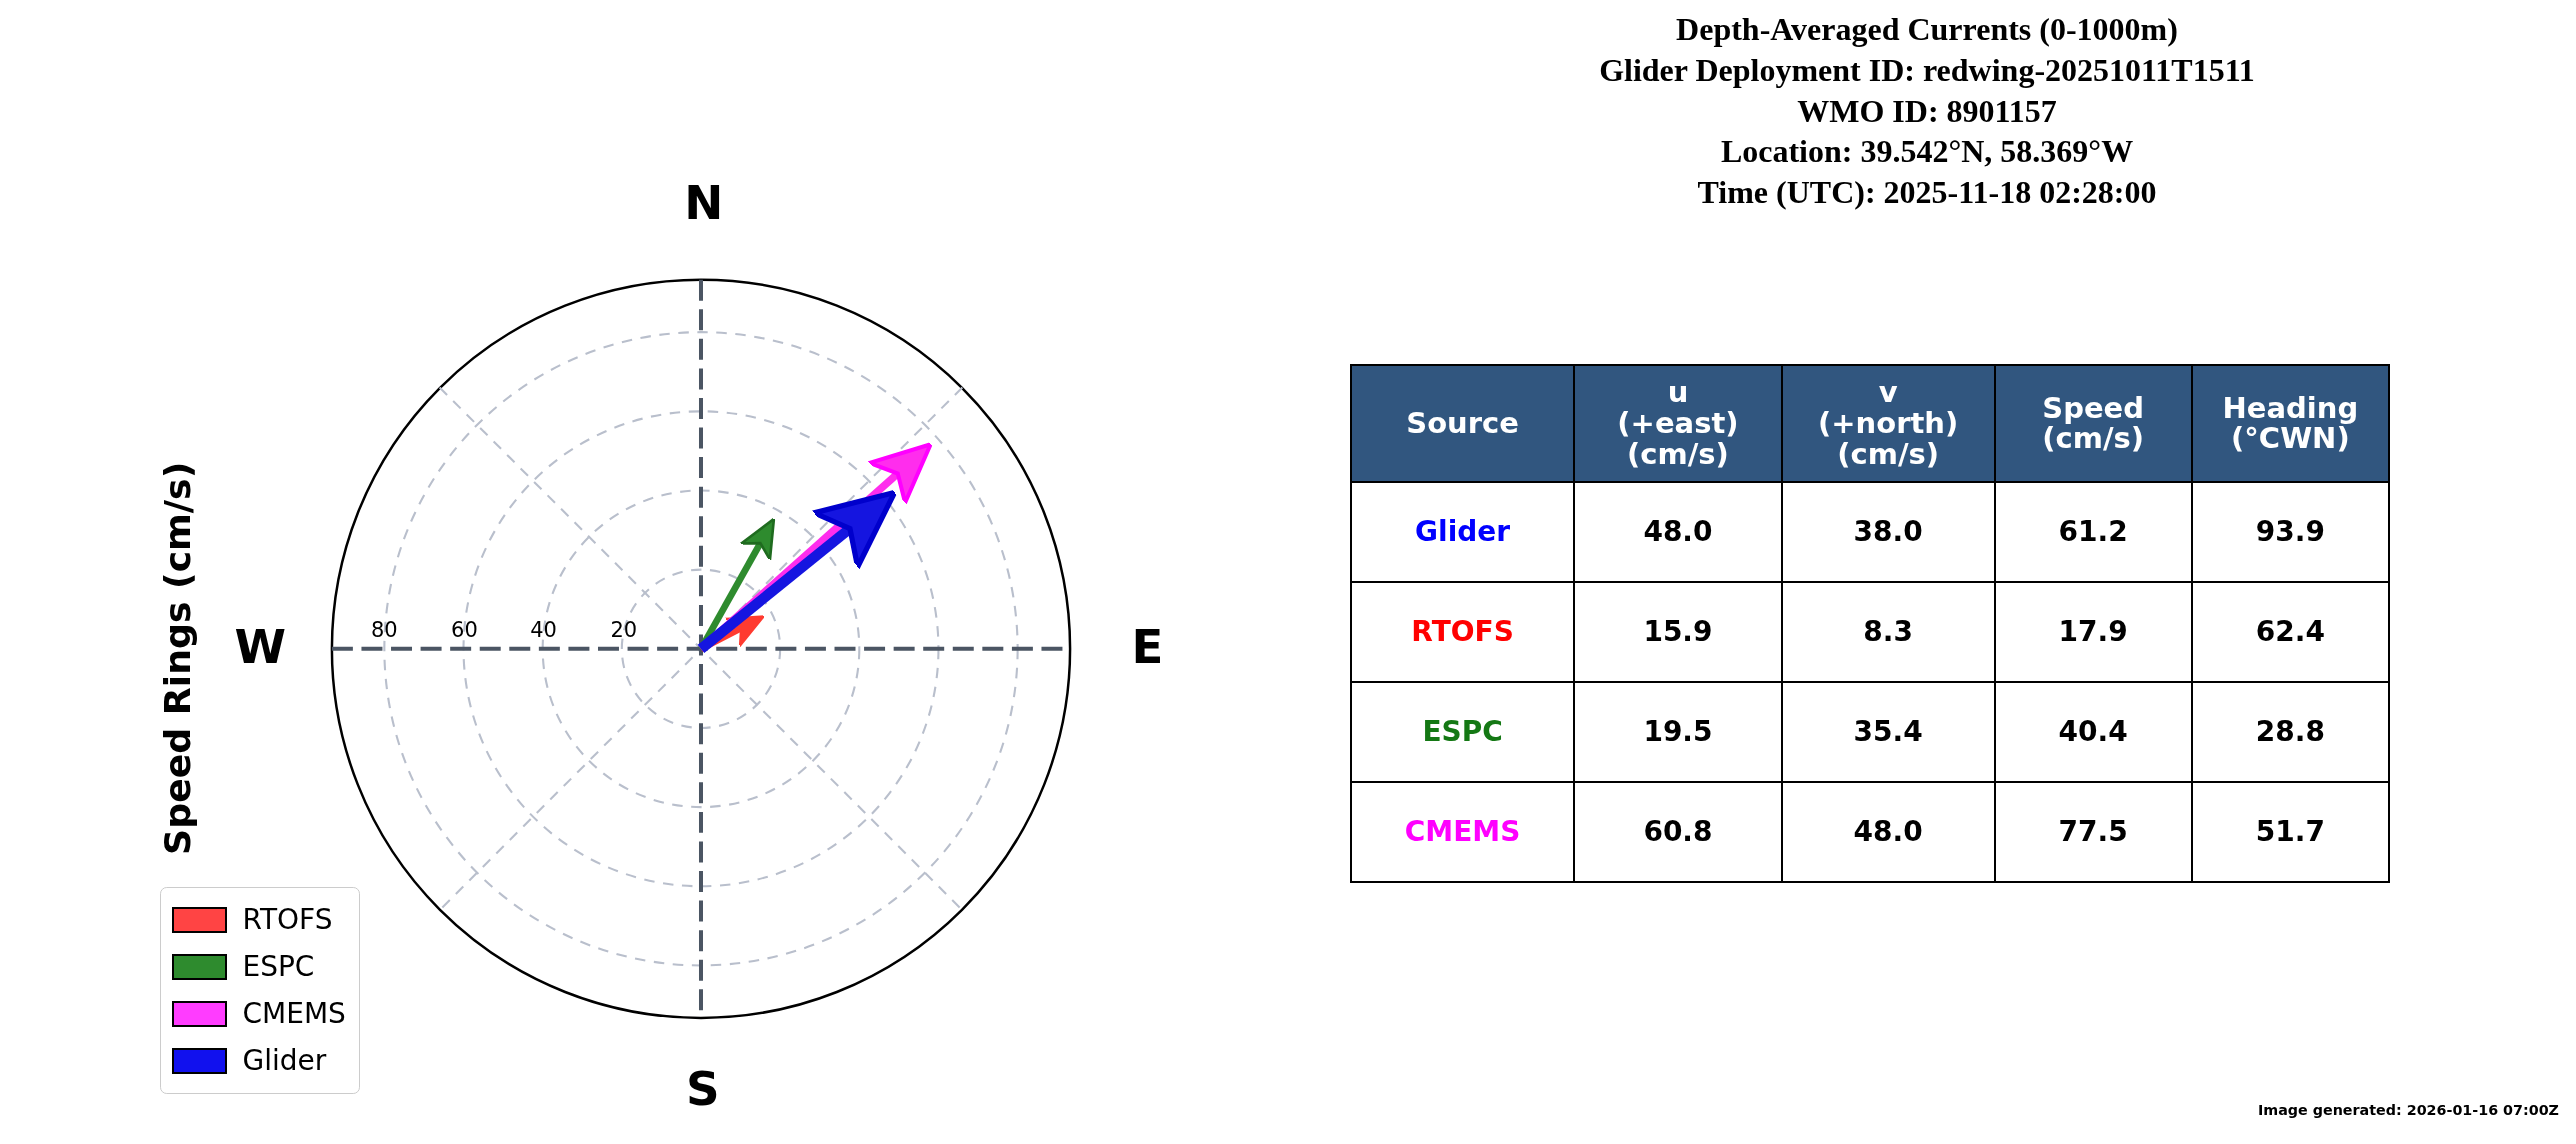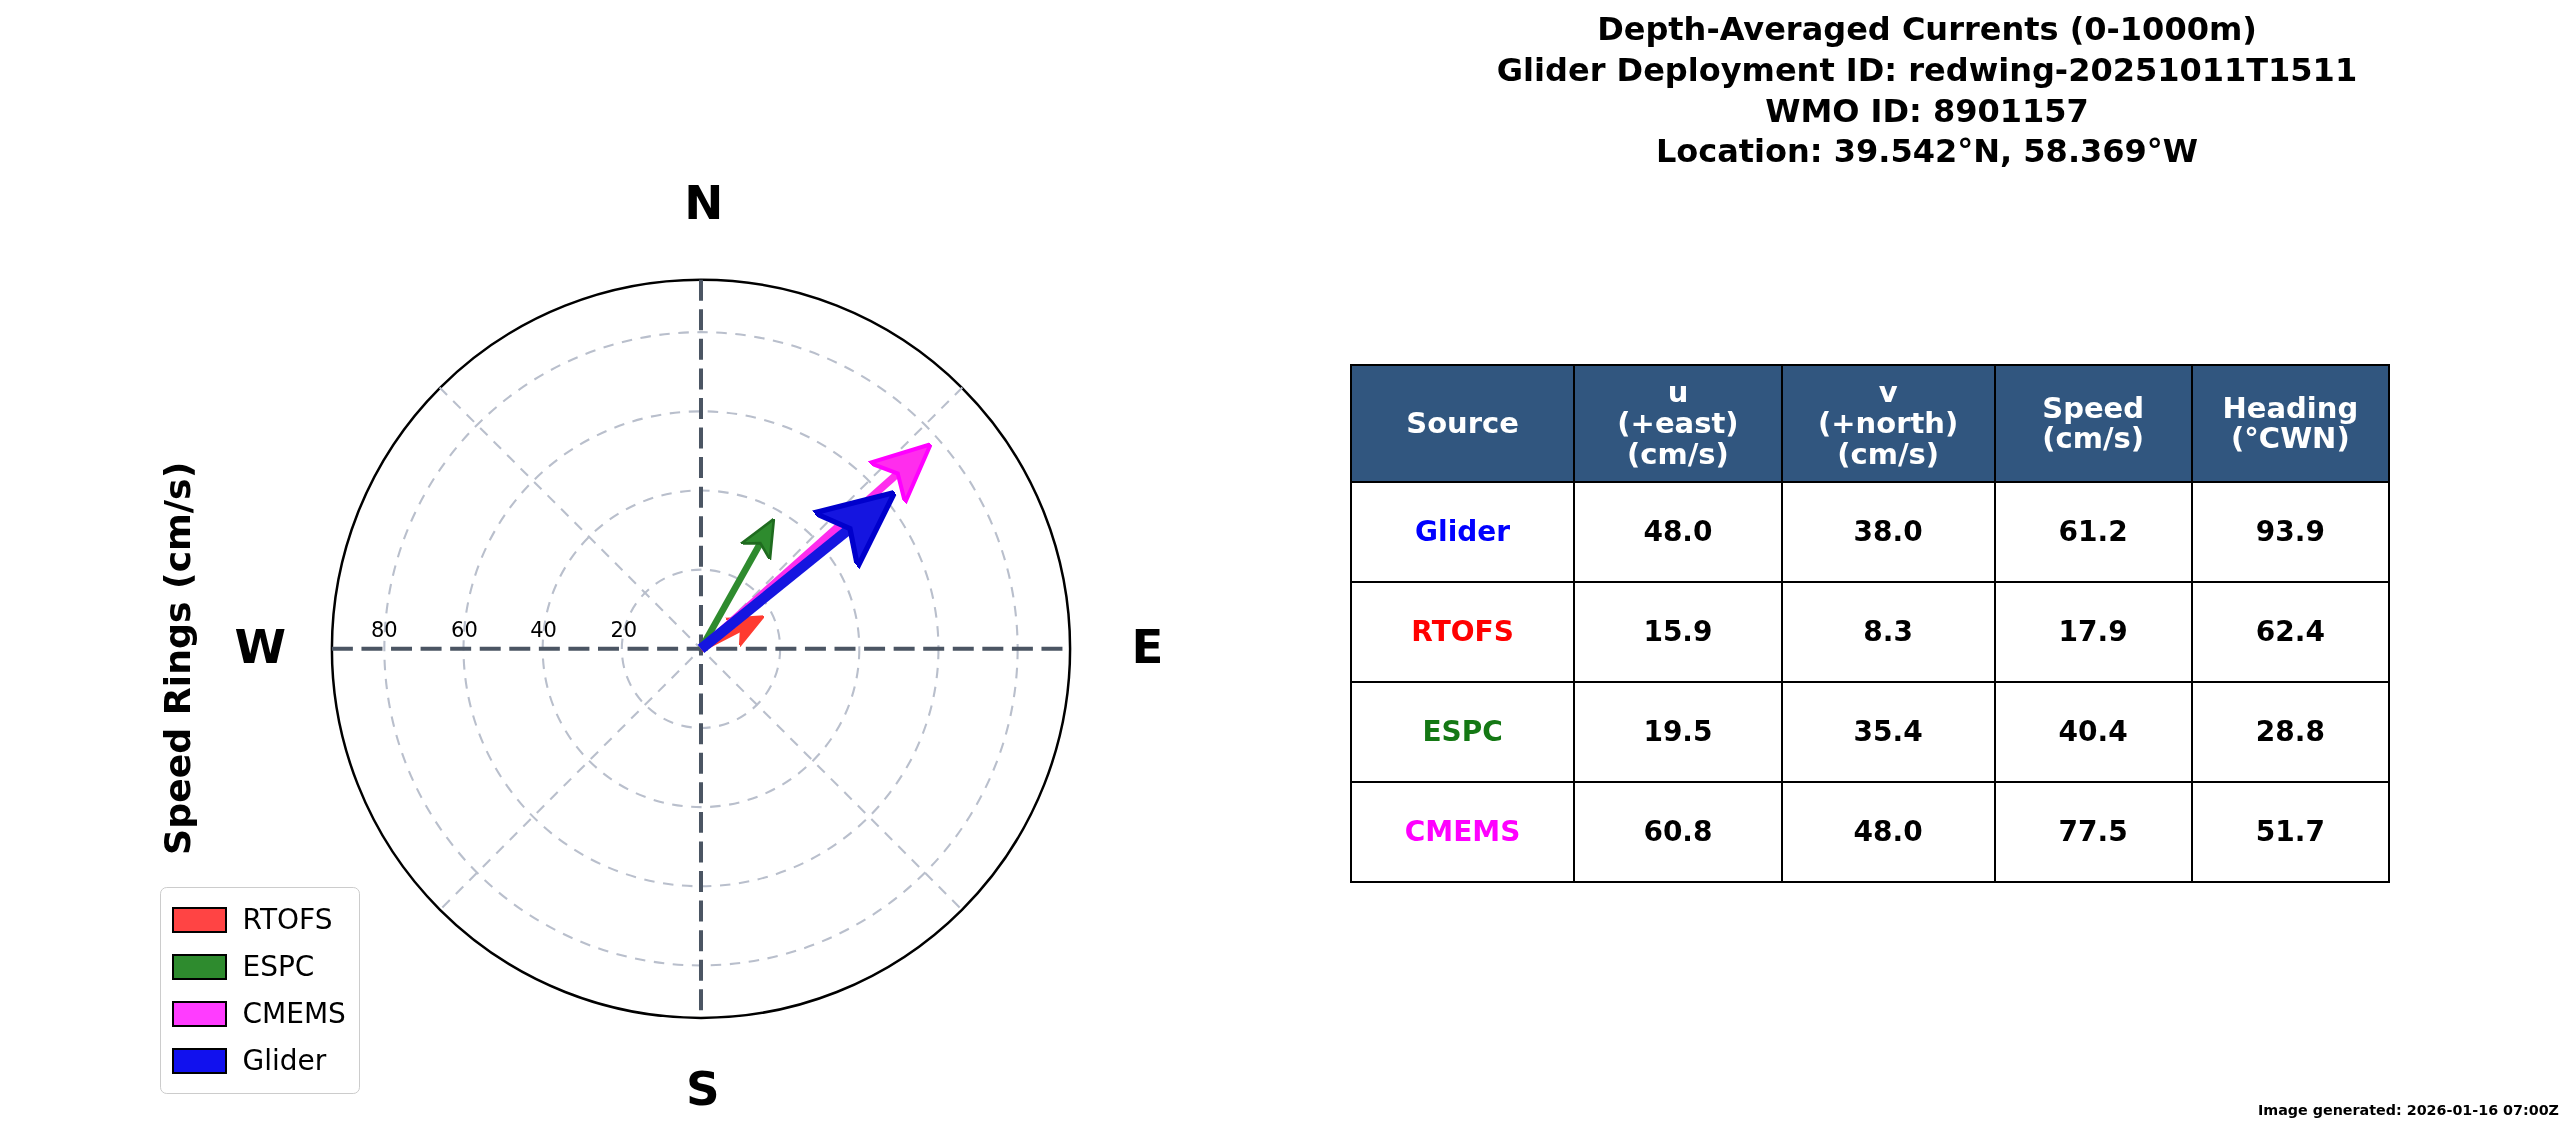--- a/index.html
+++ b/index.html
@@ -22,21 +22,21 @@
   #legend{position:absolute;left:160px;top:887px;
           border:1.5px solid #cccccc;border-radius:6.7px;background:#ffffff;
           padding:8.6px 13.4px 8.6px 10.5px;}
   .legend-row{display:flex;align-items:center;height:47px;}
   .legend-swatch{width:55px;height:26px;border:2.3px solid #000;
                  box-sizing:border-box;margin-right:16px;flex:none;}
   .legend-text{font-size:28px;color:#000;line-height:1;white-space:nowrap;}
 
   
   #right-panel{position:absolute;left:1278px;top:0;width:1298px;height:1145px;}
-  #title-block{position:absolute;left:0;top:13.4px;width:1298px;text-align:center;}
+  #title-block{position:absolute;left:0;top:13.4px;width:1298px;text-align:center;font-family:Liberation Serif, serif;}
   .title-line{font-size:32px;font-weight:bold;color:#000;line-height:1.0;
               margin:0 0 8.6px 0;white-space:nowrap;}
 
   #data-table{position:absolute;left:72px;top:364px;border-collapse:collapse;
               width:1040px;table-layout:fixed;}
   #data-table th,#data-table td{border:2.3px solid #000;text-align:center;
               vertical-align:middle;}
   #data-table thead th{background:#31567f;color:#ffffff;font-size:29px;
               font-weight:bold;line-height:1.06;padding:11.4px 3.8px;}
   #data-table tbody td{background:#ffffff;font-size:28px;color:#000;
@@ -127,20 +127,21 @@
   </div>
 </div>
 
 <div id="right-panel">
 
   <div id="title-block">
     <div class="title-line">Depth-Averaged Currents (0-1000m)</div>
     <div class="title-line">Glider Deployment ID: redwing-20251011T1511</div>
     <div class="title-line">WMO ID: 8901157</div>
     <div class="title-line">Location: 39.542°N, 58.369°W</div>
+    <div class="title-line">Time (UTC): 2025-11-18 02:28:00</div>
   </div>
 
   <table id="data-table">
     <colgroup>
       <col class="col-source">
         <col class="col-u">
         <col class="col-v">
       <col class="col-speed">
         <col class="col-heading">
     </colgroup>

